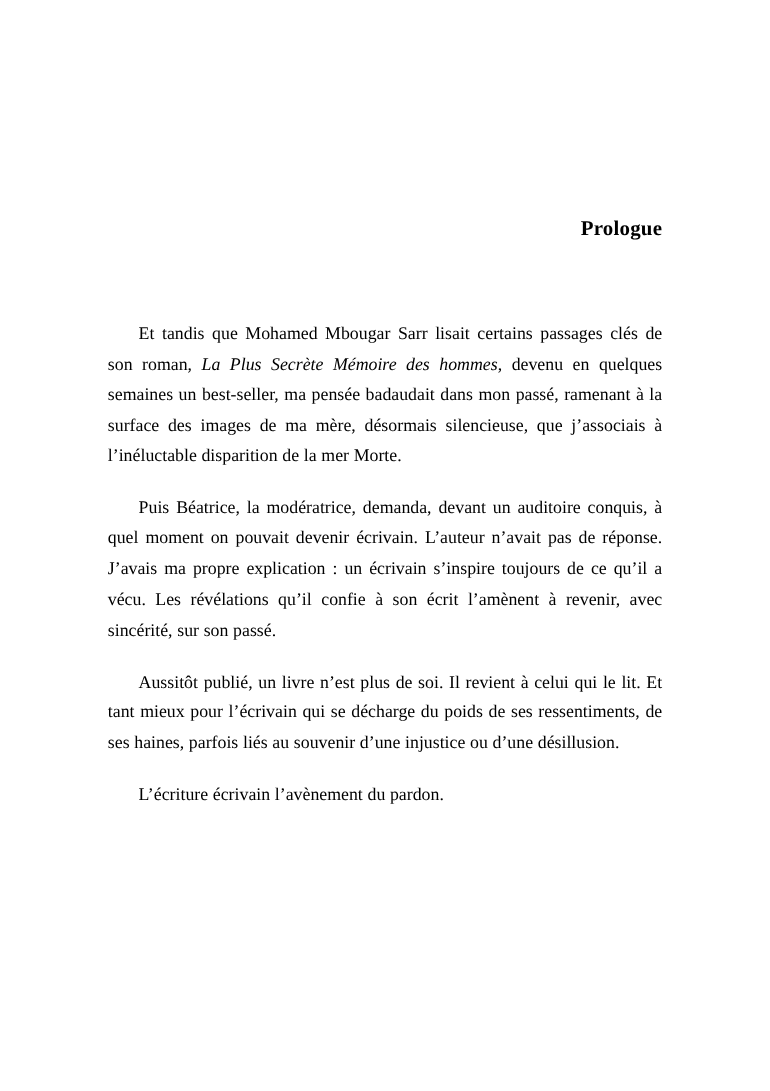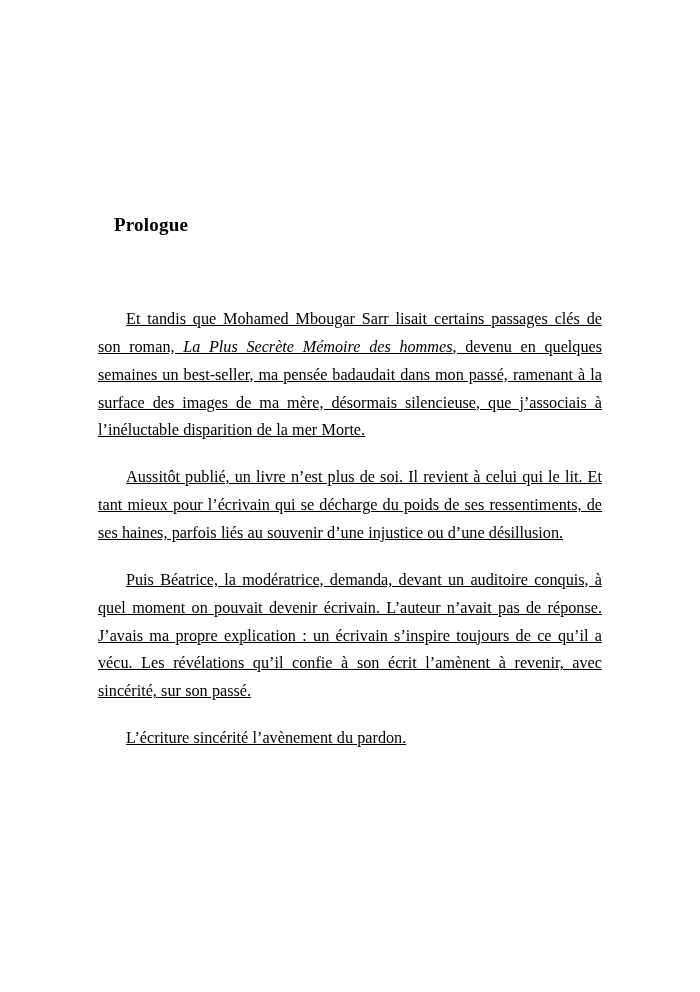--- a/index.html
+++ b/index.html
@@ -14,30 +14,29 @@
     color: #000000;
   }
   .page {
     position: relative;
     width: 700px;
     height: 992px;
     box-sizing: border-box;
     padding: 0 98px;
   }
   .chapter-title {
-    text-align: left;
+    text-align: right;
     font-weight: bold;
     font-size: 19px;
     letter-spacing: 0.2px;
-    margin: 16px;
+    margin: 0;
     padding-top: 198px;
   }
   .body-text {
     margin-top: 70px;
-    text-decoration: underline;
   }
   .para {
     margin: 0 0 19px 0;
     font-size: 16.2px;
     line-height: 1.72;
     text-align: justify;
     text-indent: 28px;
     hyphens: none;
     word-spacing: 0.2px;
   }
@@ -49,17 +48,17 @@
   }
 </style>
 </head>
 <body>
 
 <div class="page">
   <h1 class="chapter-title">Prologue</h1>
 
   <div class="body-text">
     <p class="para">Et tandis que Mohamed Mbougar Sarr lisait certains passages clés de son roman, <em>La Plus Secrète Mémoire des hommes</em>, devenu en quelques semaines un best-seller, ma pensée badaudait dans mon passé, ramenant à la surface des images de ma mère, désormais silencieuse, que j’associais à l’inéluctable disparition de la mer Morte.</p>
+    <p class="para">Puis Béatrice, la modératrice, demanda, devant un auditoire conquis, à quel moment on pouvait devenir écrivain. L’auteur n’avait pas de réponse. J’avais ma propre explication : un écrivain s’inspire toujours de ce qu’il a vécu. Les révélations qu’il confie à son écrit l’amènent à revenir, avec sincérité, sur son passé.</p>
     <p class="para">Aussitôt publié, un livre n’est plus de soi. Il revient à celui qui le lit. Et tant mieux pour l’écrivain qui se décharge du poids de ses ressentiments, de ses haines, parfois liés au souvenir d’une injustice ou d’une désillusion.</p>
-    <p class="para">Puis Béatrice, la modératrice, demanda, devant un auditoire conquis, à quel moment on pouvait devenir écrivain. L’auteur n’avait pas de réponse. J’avais ma propre explication : un écrivain s’inspire toujours de ce qu’il a vécu. Les révélations qu’il confie à son écrit l’amènent à revenir, avec sincérité, sur son passé.</p>
-    <p class="para">L’écriture sincérité l’avènement du pardon.</p>
+    <p class="para">L’écriture écrivain l’avènement du pardon.</p>
   </div>
 </div>
 
 </body></html>

